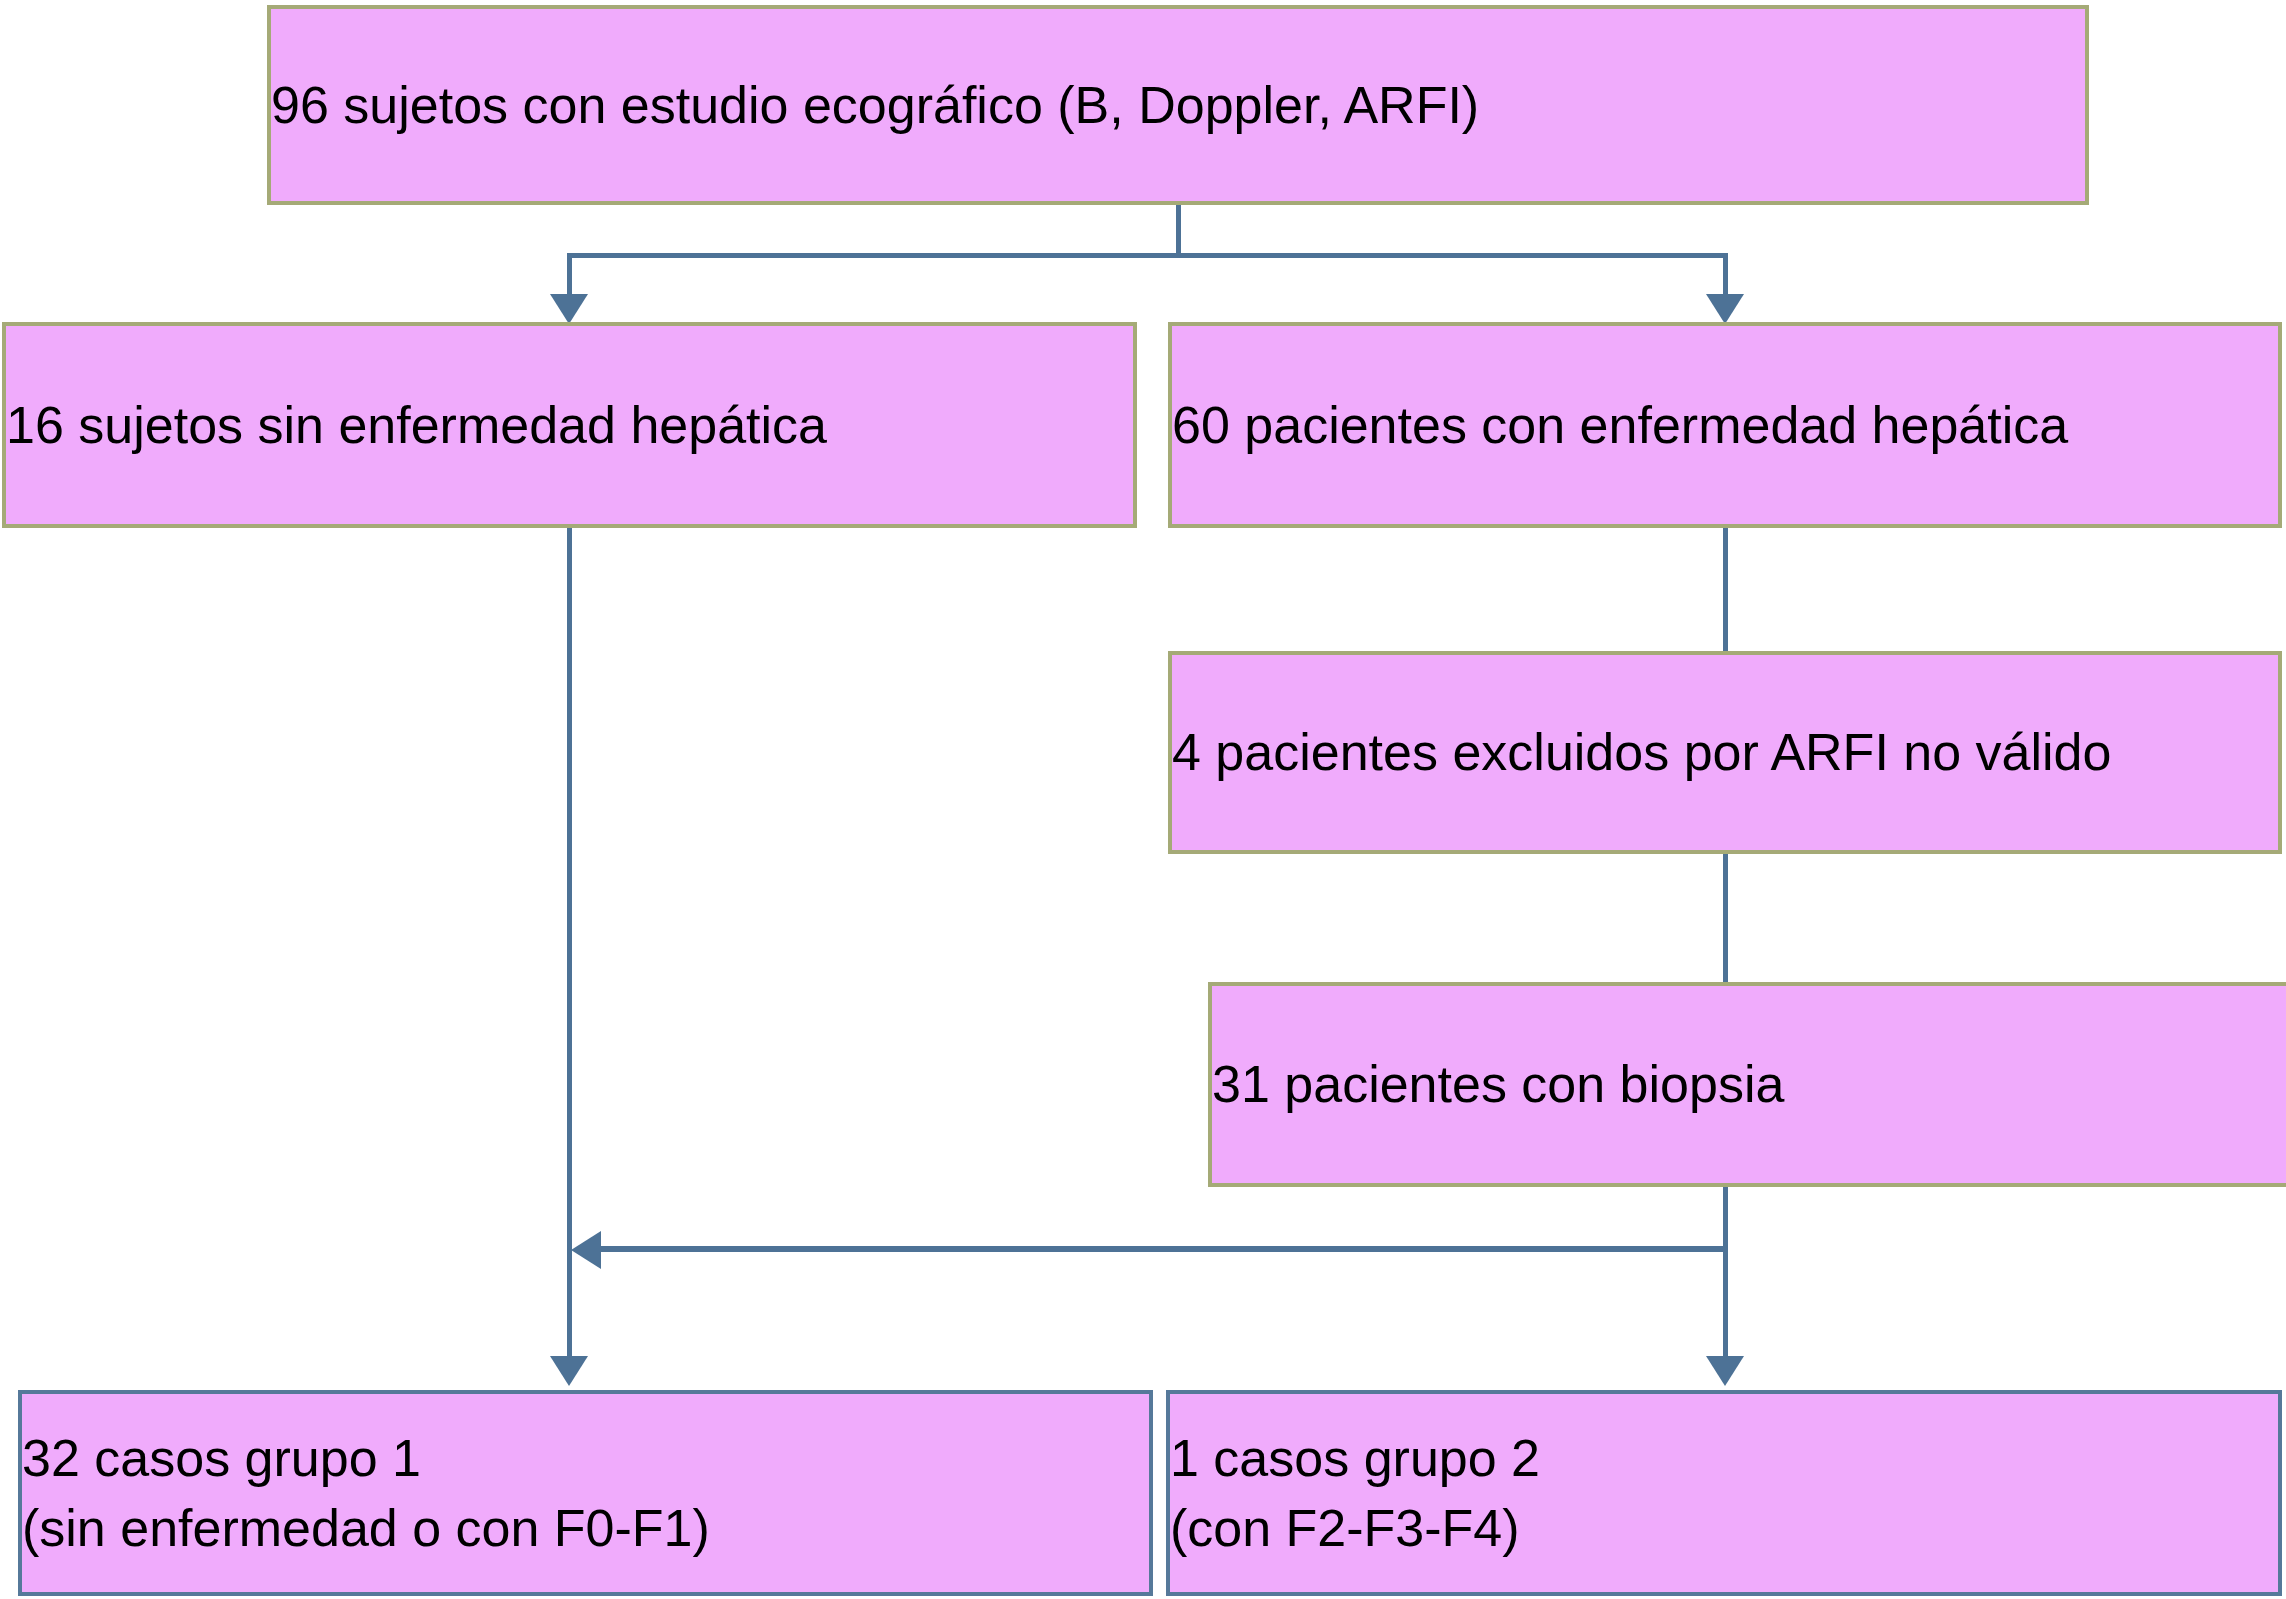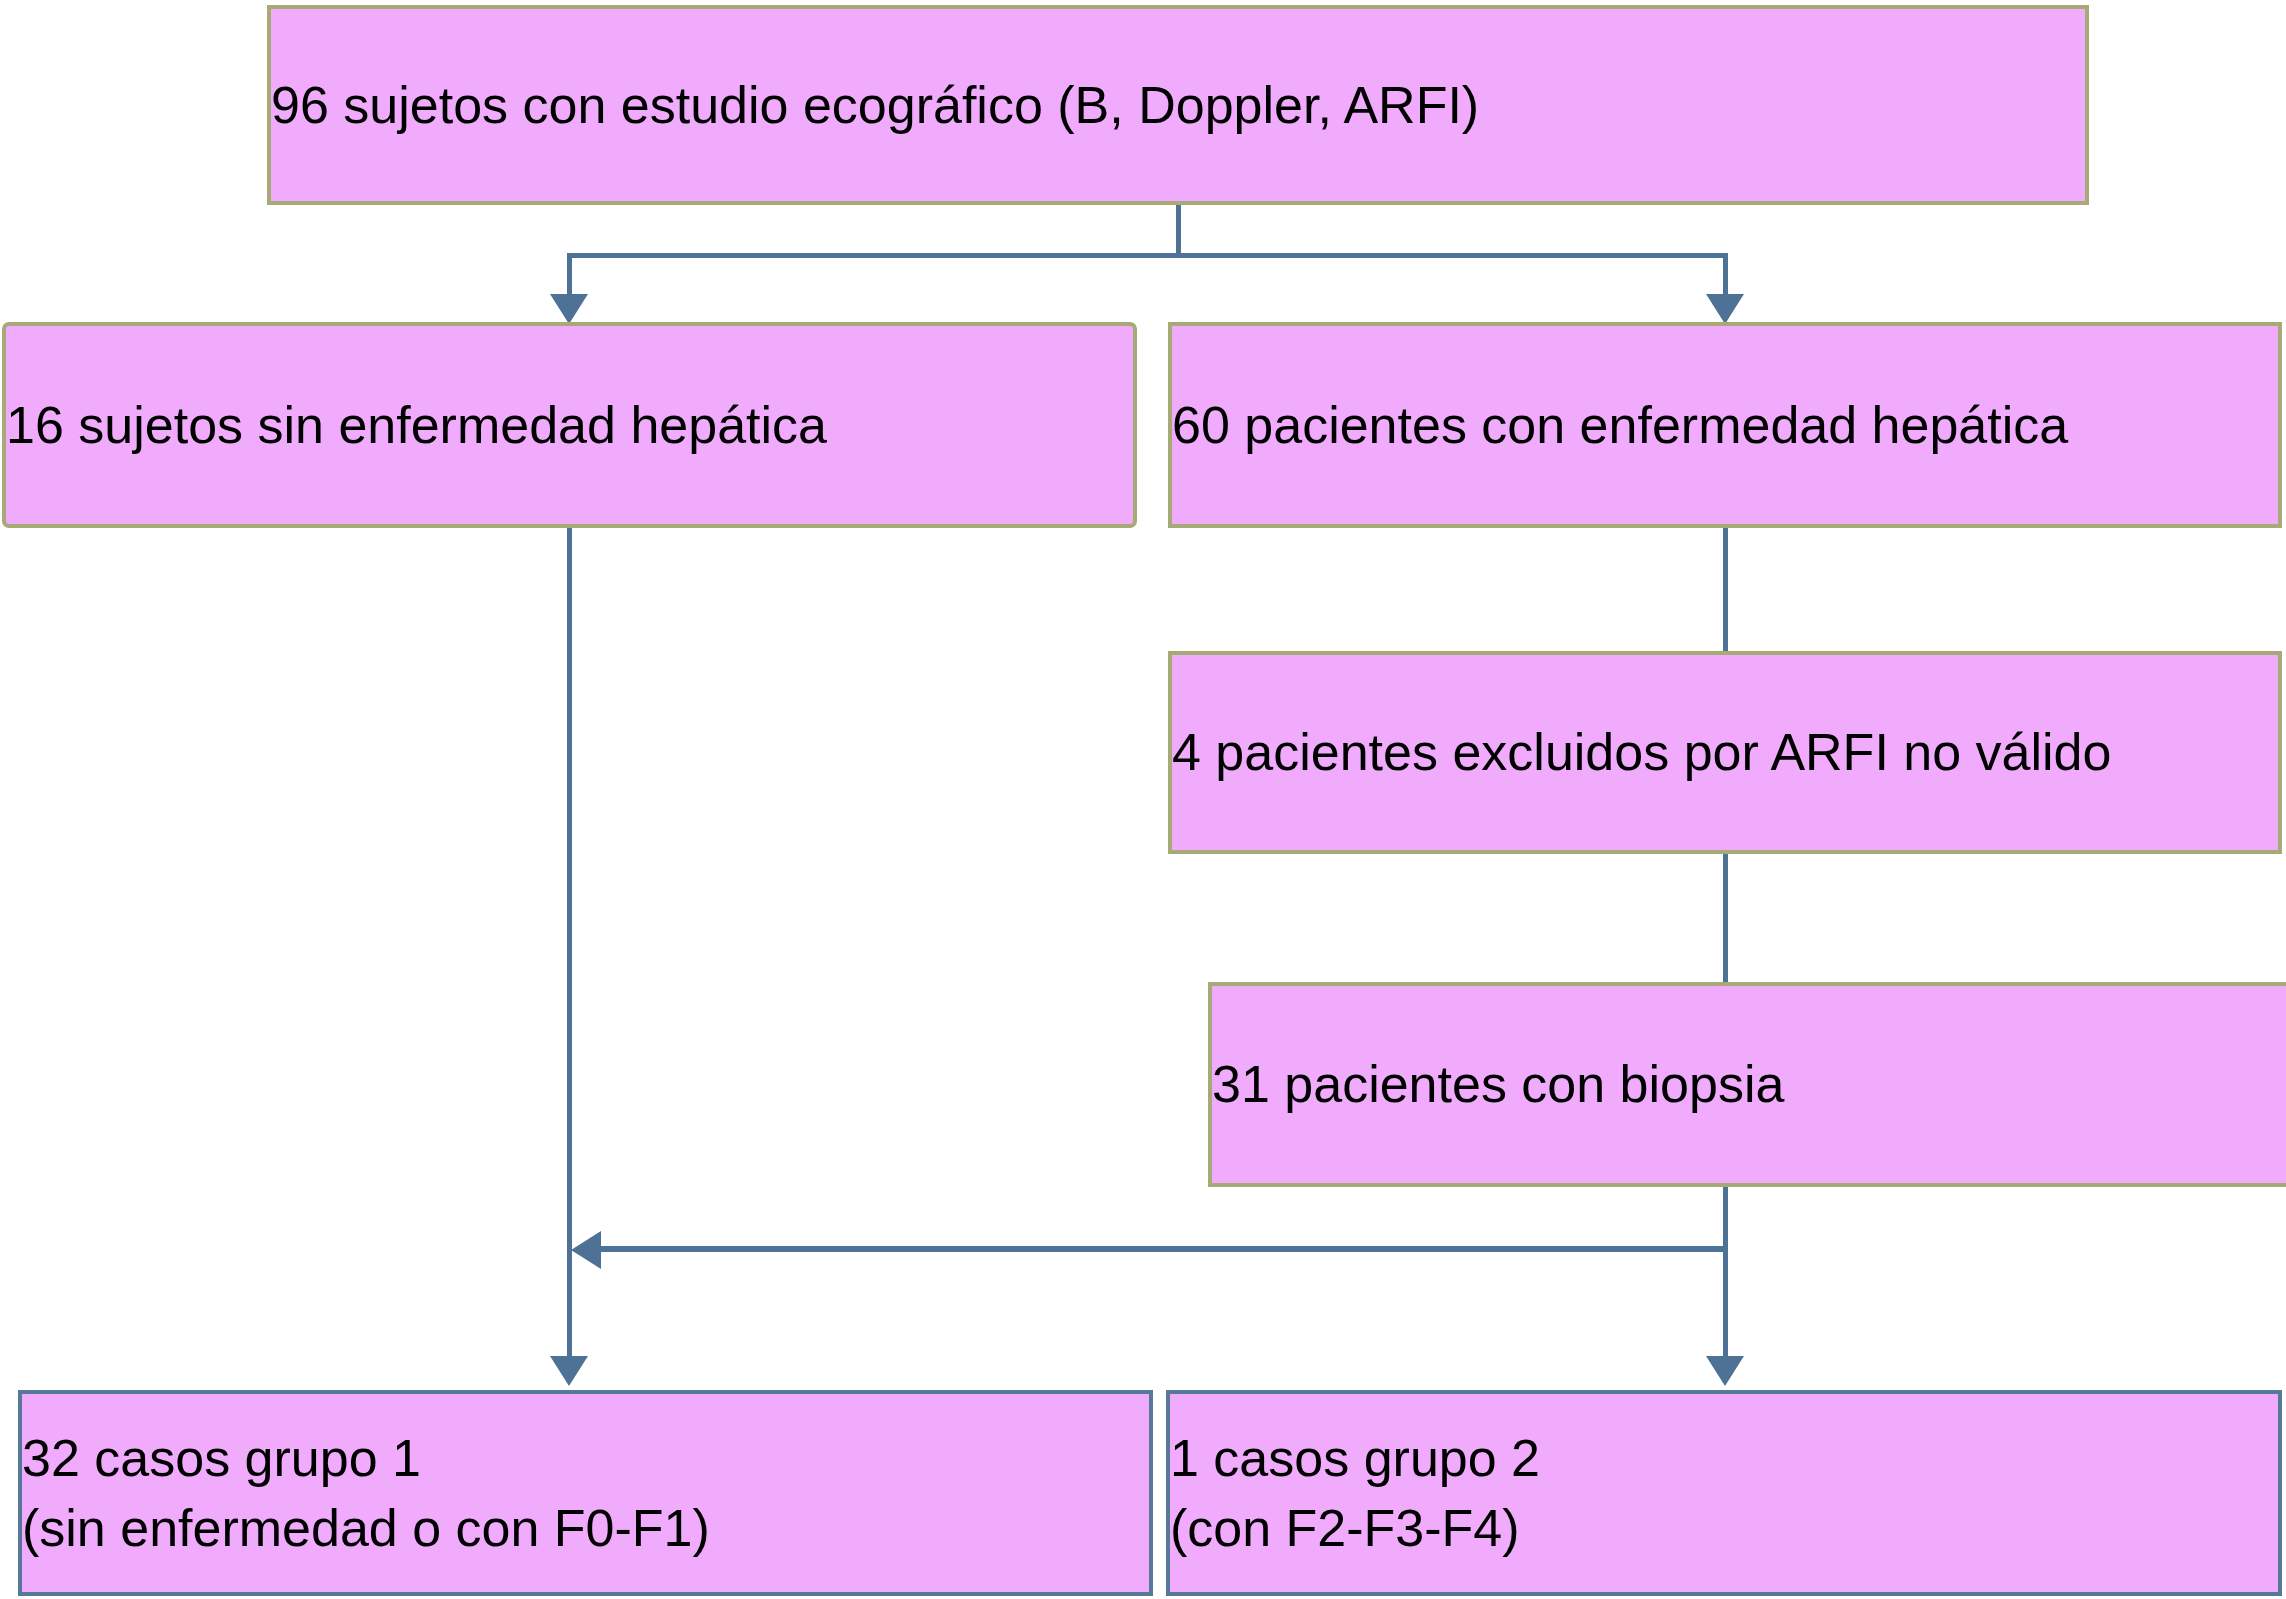--- a/index.html
+++ b/index.html
@@ -75,21 +75,21 @@
   <div class="line" style="left:598px; top:1246px; width:1129px; height:6px;"></div>
   <div class="arrowhead left" style="left:571px; top:1231px;"></div>
 
   <div class="line" style="left:567px; top:528px; width:5px; height:832px;"></div>
   <div class="arrowhead down" style="left:550px; top:1356px;"></div>
 
   <div class="box olive" style="left:267px; top:5px; width:1822px; height:200px;">
     <span>96 sujetos con estudio ecográfico (B, Doppler, ARFI)</span>
   </div>
 
-  <div class="box olive" style="left:2px; top:322px; width:1135px; height:206px;border-radius:7px;">
+  <div class="box olive" style="left:2px; top:322px; width:1135px; height:206px;">
     <span>16 sujetos sin enfermedad hepática</span>
   </div>
 
   <div class="box olive" style="left:1168px; top:322px; width:1114px; height:206px;">
     <span>60 pacientes con enfermedad hepática</span>
   </div>
 
   <div class="box olive" style="left:1168px; top:651px; width:1114px; height:203px;">
     <span>4 pacientes excluidos por ARFI no válido</span>
   </div>

